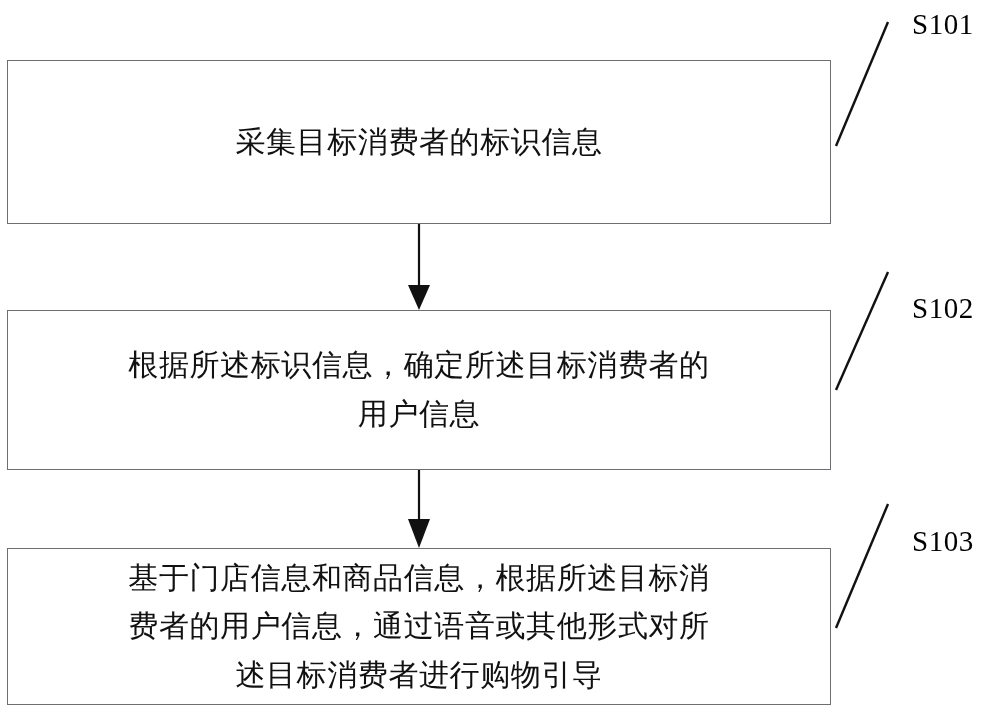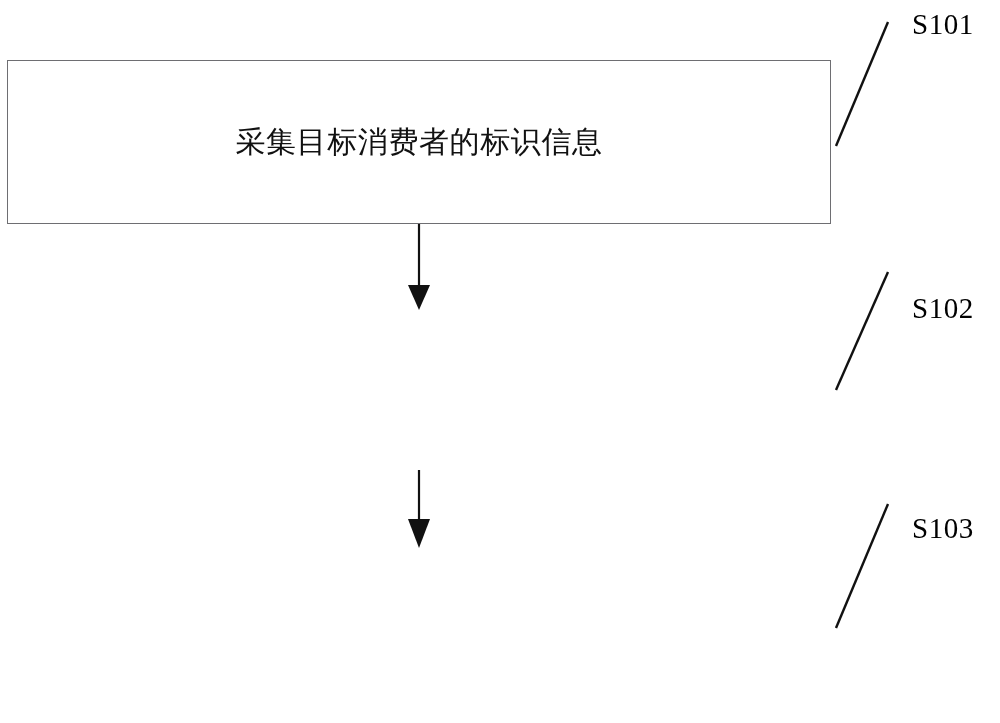--- a/index.html
+++ b/index.html
@@ -71,17 +71,26 @@
     <line x1="836" y1="146" x2="888" y2="22" stroke="#111111" stroke-width="2.4"></line>
     <line x1="836" y1="390" x2="888" y2="272" stroke="#111111" stroke-width="2.4"></line>
     <line x1="836" y1="628" x2="888" y2="504" stroke="#111111" stroke-width="2.4"></line>
   </svg>
 
   <div class="flow-box" style="left:7px; top:60px; width:824px; height:164px;">
     <div class="box-text">采集目标消费者的标识信息</div>
   </div>
   <div class="step-label" style="left:912px; top:8px;">S101</div>
 
+  <div class="flow-box" style="left:7px; top:310px; width:824px; height:160px;">
+    <div class="box-text">根据所述标识信息，确定所述目标消费者的
+用户信息</div>
+  </div>
   <div class="step-label" style="left:912px; top:272px;margin-top:20px;">S102</div>
 
-  <div class="step-label" style="left:912px; top:512px;">S103</div>
+  <div class="flow-box" style="left:7px; top:548px; width:824px; height:157px;">
+    <div class="box-text">基于门店信息和商品信息，根据所述目标消
+费者的用户信息，通过语音或其他形式对所
+述目标消费者进行购物引导</div>
+  </div>
+  <div class="step-label" style="left:912px; top:525px;">S103</div>
 
 </div>
 
 </body></html>

